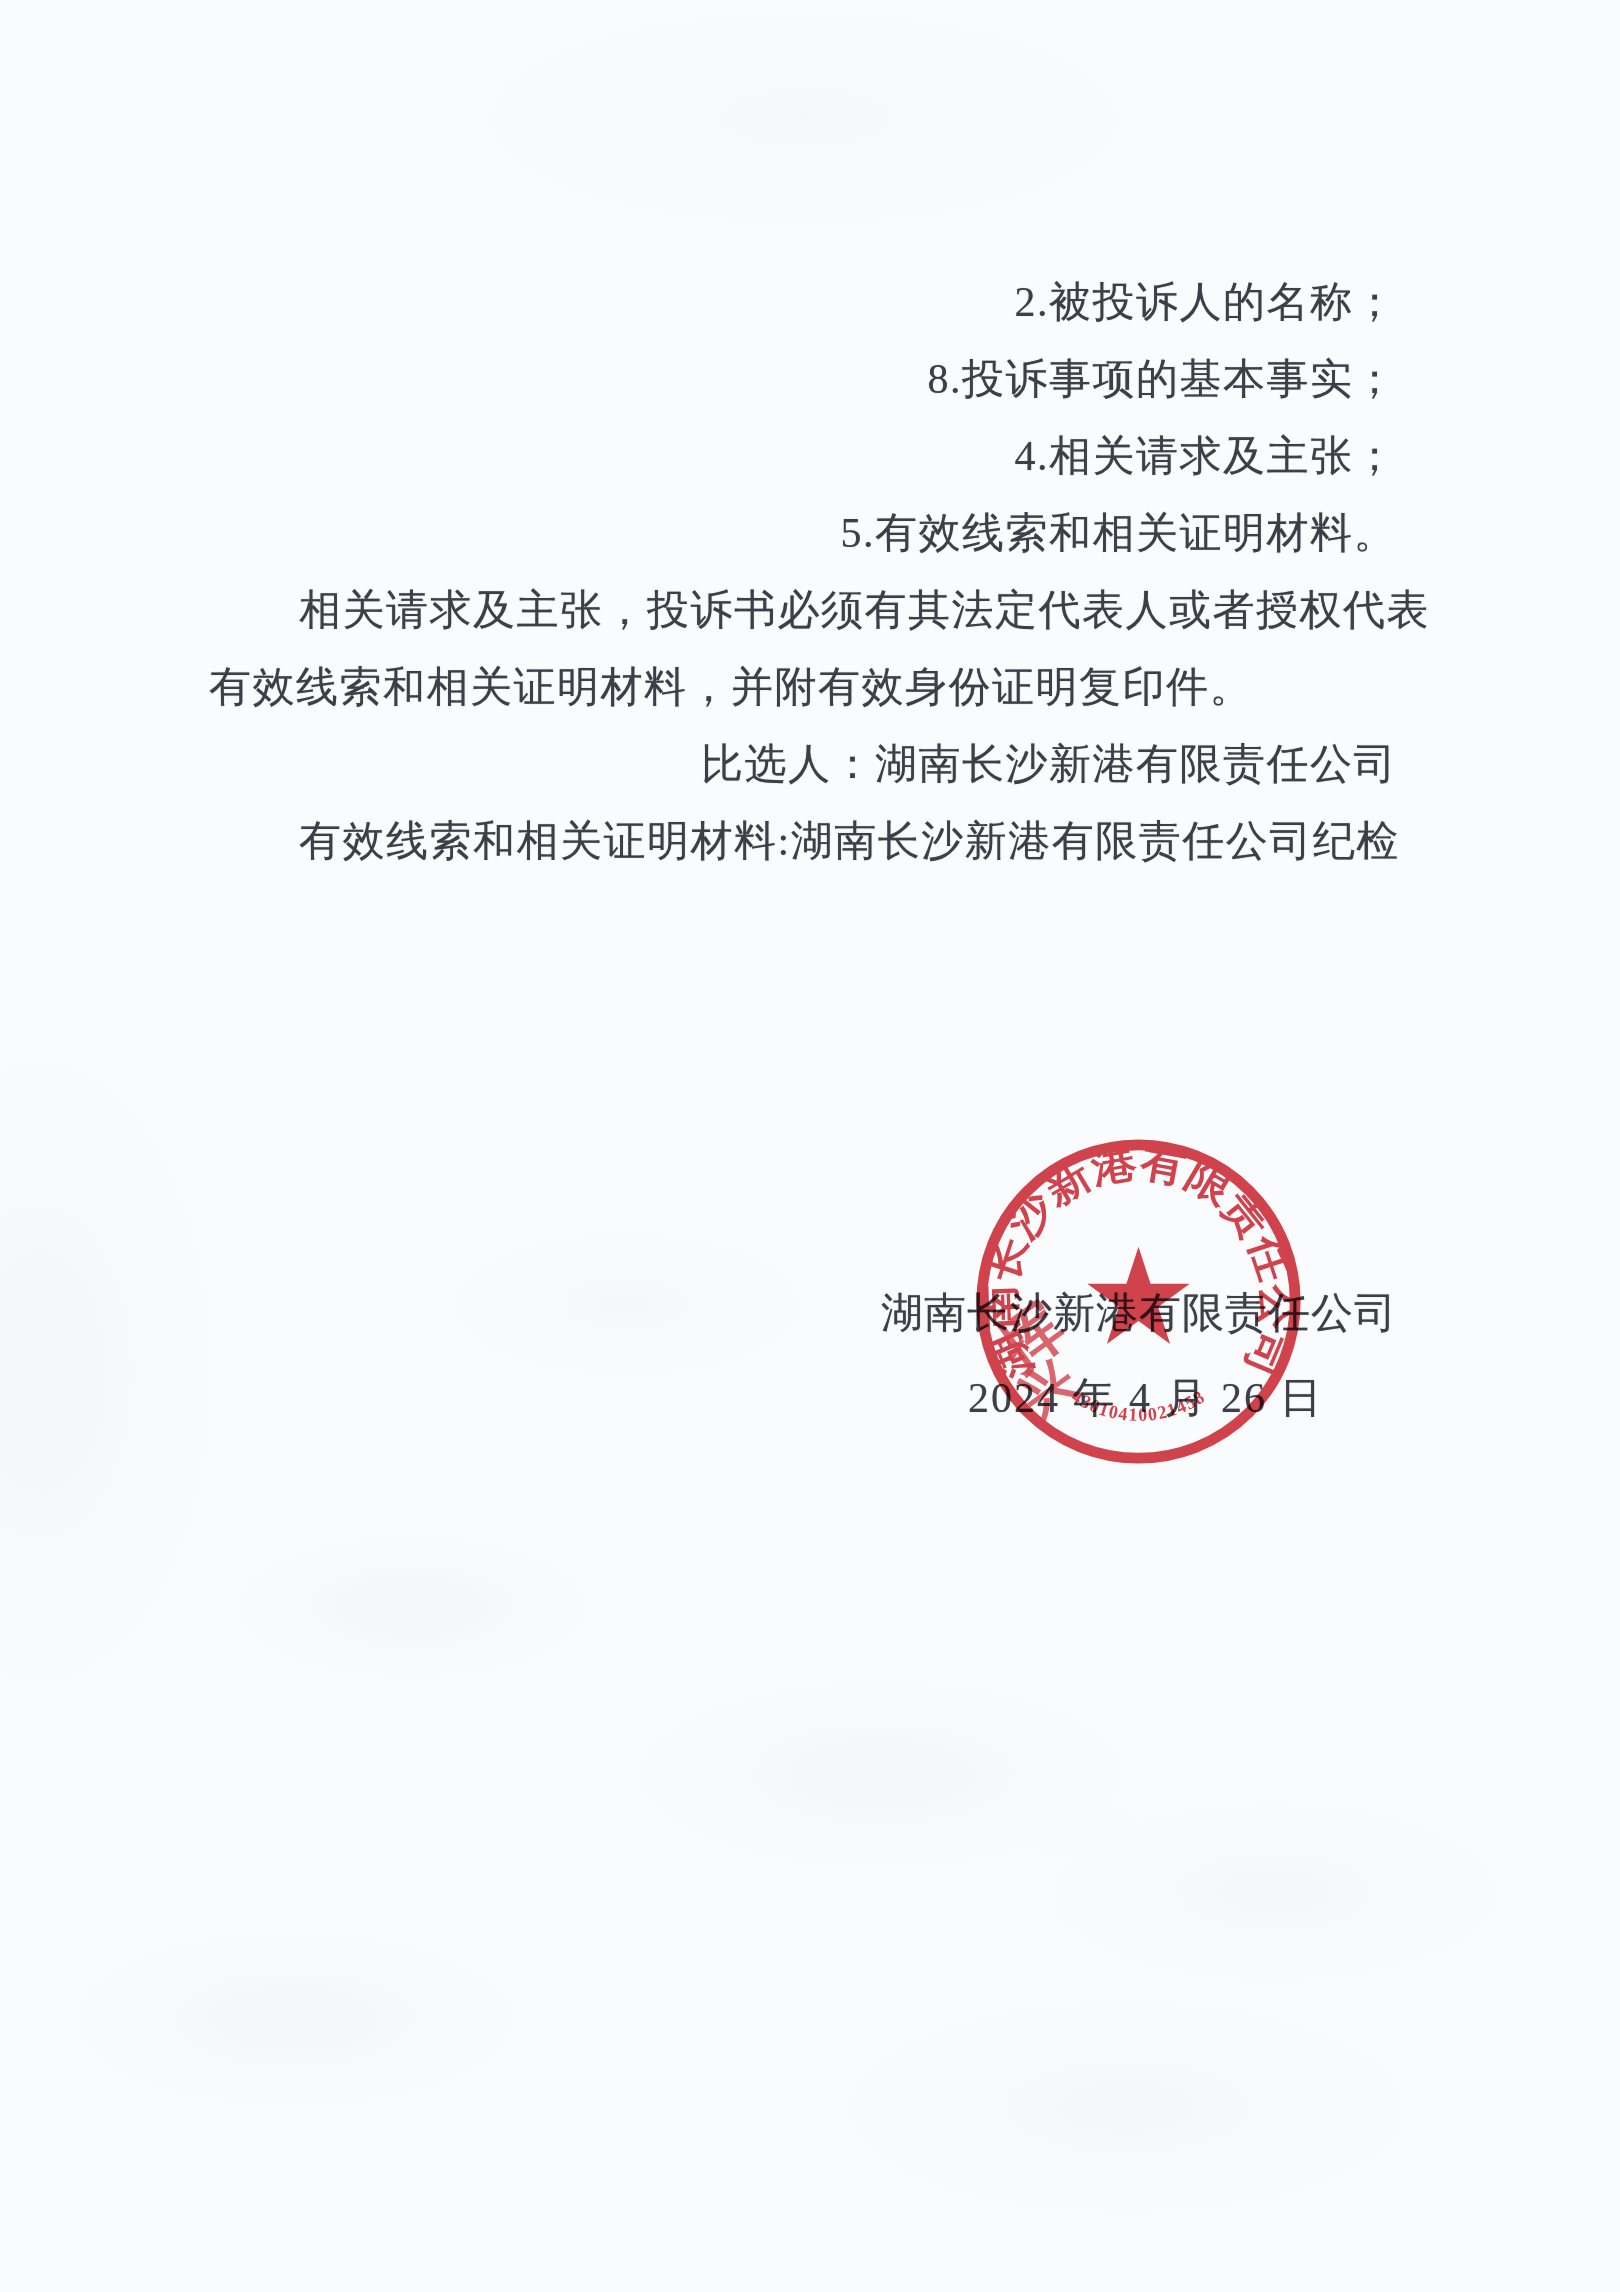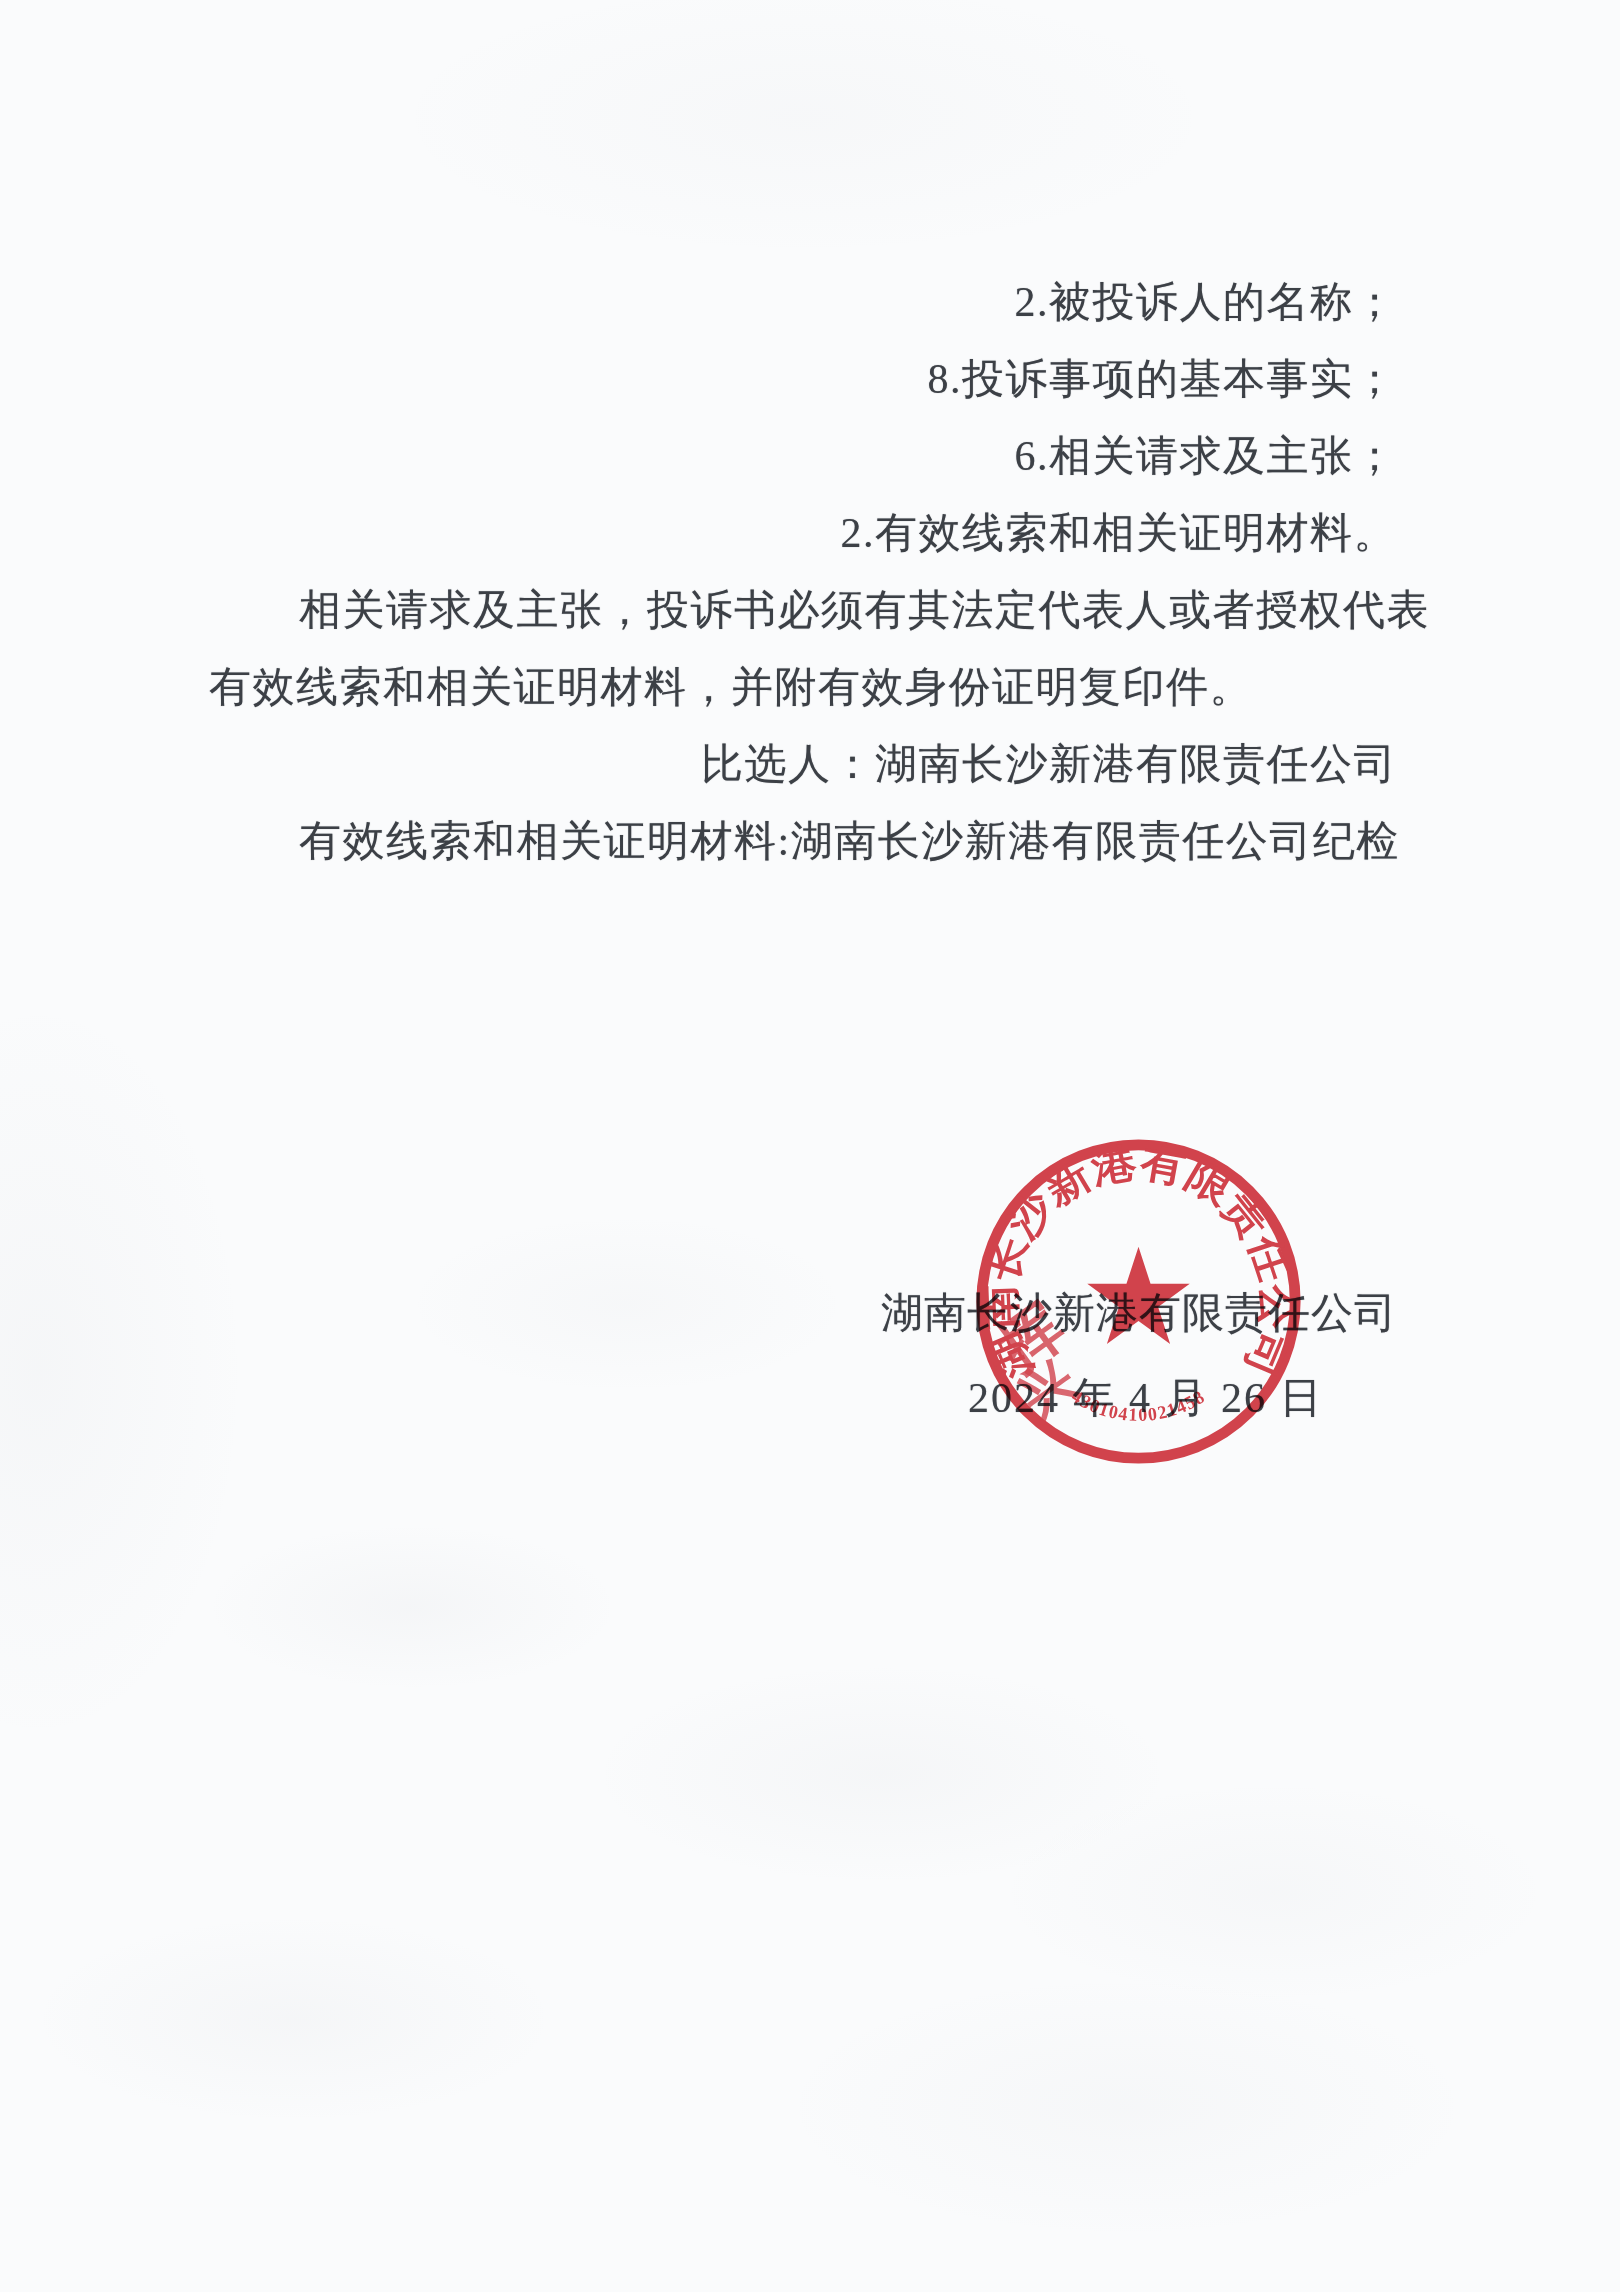--- a/index.html
+++ b/index.html
@@ -39,22 +39,22 @@
   .seal text{font-family:"Liberation Serif","DejaVu Serif",serif;}
 </style>
 </head>
 <body>
 
 <div class="paper-noise"></div>
 
 <div class="text-layer">
   <div class="line indent">2.被投诉人的名称；</div>
   <div class="line indent">8.投诉事项的基本事实；</div>
-  <div class="line indent">6.相关请求及主张；</div>
-  <div class="line indent">2.有效线索和相关证明材料。</div>
+  <div class="line indent">4.相关请求及主张；</div>
+  <div class="line indent">5.有效线索和相关证明材料。</div>
   <div class="line indent">相关请求及主张，投诉书必须有其法定代表人或者授权代表</div>
   <div class="line">有效线索和相关证明材料，并附有效身份证明复印件。</div>
   <div class="line indent">比选人：湖南长沙新港有限责任公司</div>
   <div class="line indent">有效线索和相关证明材料:湖南长沙新港有限责任公司纪检</div>
 </div>
 
 <div class="signature sig-company">湖南长沙新港有限责任公司</div>
 <div class="signature sig-date">2024 年 4 月 26 日</div>
 
 <svg class="seal" viewBox="-170 -170 340 340" aria-hidden="true">

